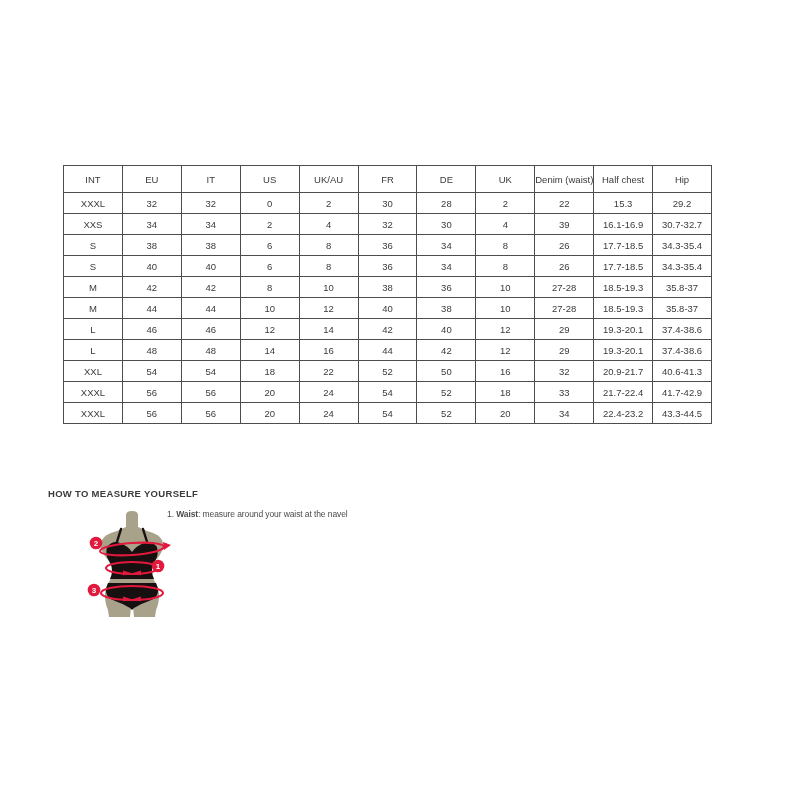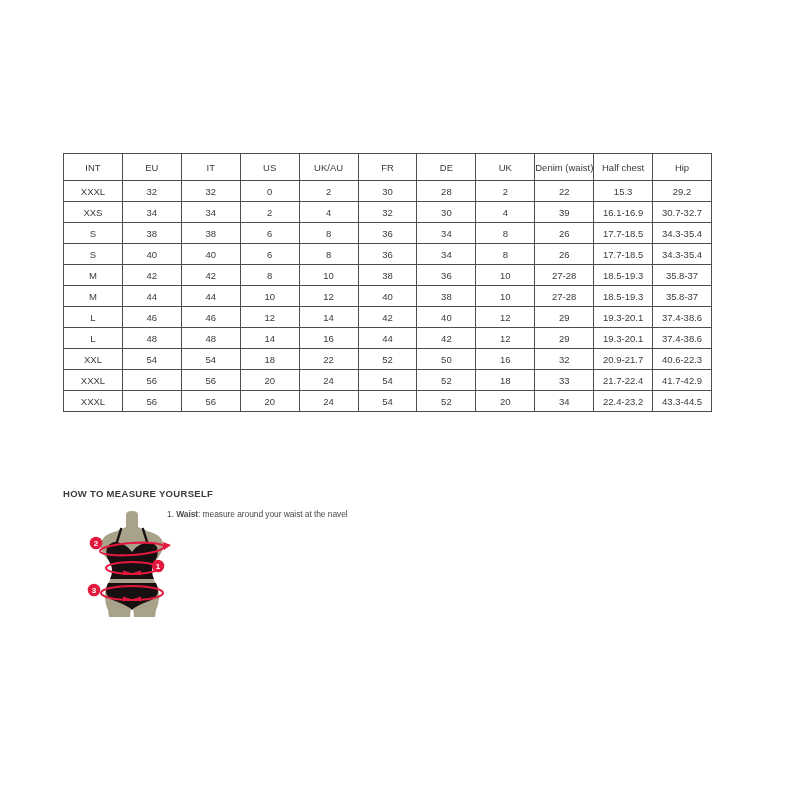--- a/index.html
+++ b/index.html
@@ -2,34 +2,34 @@
 <html style="--accent-red: #e2183d; --mannequin-tan: #a8a28a; --swimsuit-black: #171011; --table-border: #4d4d4d; --text-dark: #3a3a3a; --text-body: #4b4b4b;"><head>
 <meta charset="utf-8">
 <style>
   html,body{margin:0;padding:0;background:#fff;}
   .page{
     position:relative;width:798px;height:798px;background:#fff;overflow:hidden;
     font-family:"Liberation Sans",sans-serif;
   }
   
   .size-table{
-    position:absolute;left:63px;top:153px;width:649px;
+    position:absolute;left:63px;top:165px;width:649px;
     border-collapse:collapse;table-layout:fixed;
   }
   .size-table th,.size-table td{
     border:1px solid var(--table-border);
     text-align:center;vertical-align:middle;
     font-size:9.5px;font-weight:400;color:var(--text-dark);
     padding:0;overflow:hidden;white-space:nowrap;
   }
   .size-table thead th{height:26px;}
   .size-table tbody td{height:20px;}
   
   .measure-heading{
-    position:absolute;left:63px;top:488px;
+    position:absolute;left:48px;top:488px;
     font-size:9.5px;font-weight:bold;letter-spacing:.3px;
     color:var(--text-dark);
   }
   .measure-steps{
     position:absolute;left:167px;top:505px;
     font-size:8.5px;letter-spacing:-.1px;color:var(--text-body);
   }
   .step{line-height:19px;white-space:nowrap;}
   .step .step-label{font-weight:bold;}
   
@@ -175,21 +175,21 @@
           <td>XXL</td>
           <td>54</td>
           <td>54</td>
           <td>18</td>
           <td>22</td>
           <td>52</td>
           <td>50</td>
           <td>16</td>
           <td>32</td>
           <td>20.9-21.7</td>
-          <td>40.6-22.3</td>
+          <td>40.6-41.3</td>
         </tr>
         <tr>
           <td>XXXL</td>
           <td>56</td>
           <td>56</td>
           <td>20</td>
           <td>24</td>
           <td>54</td>
           <td>52</td>
           <td>18</td>

